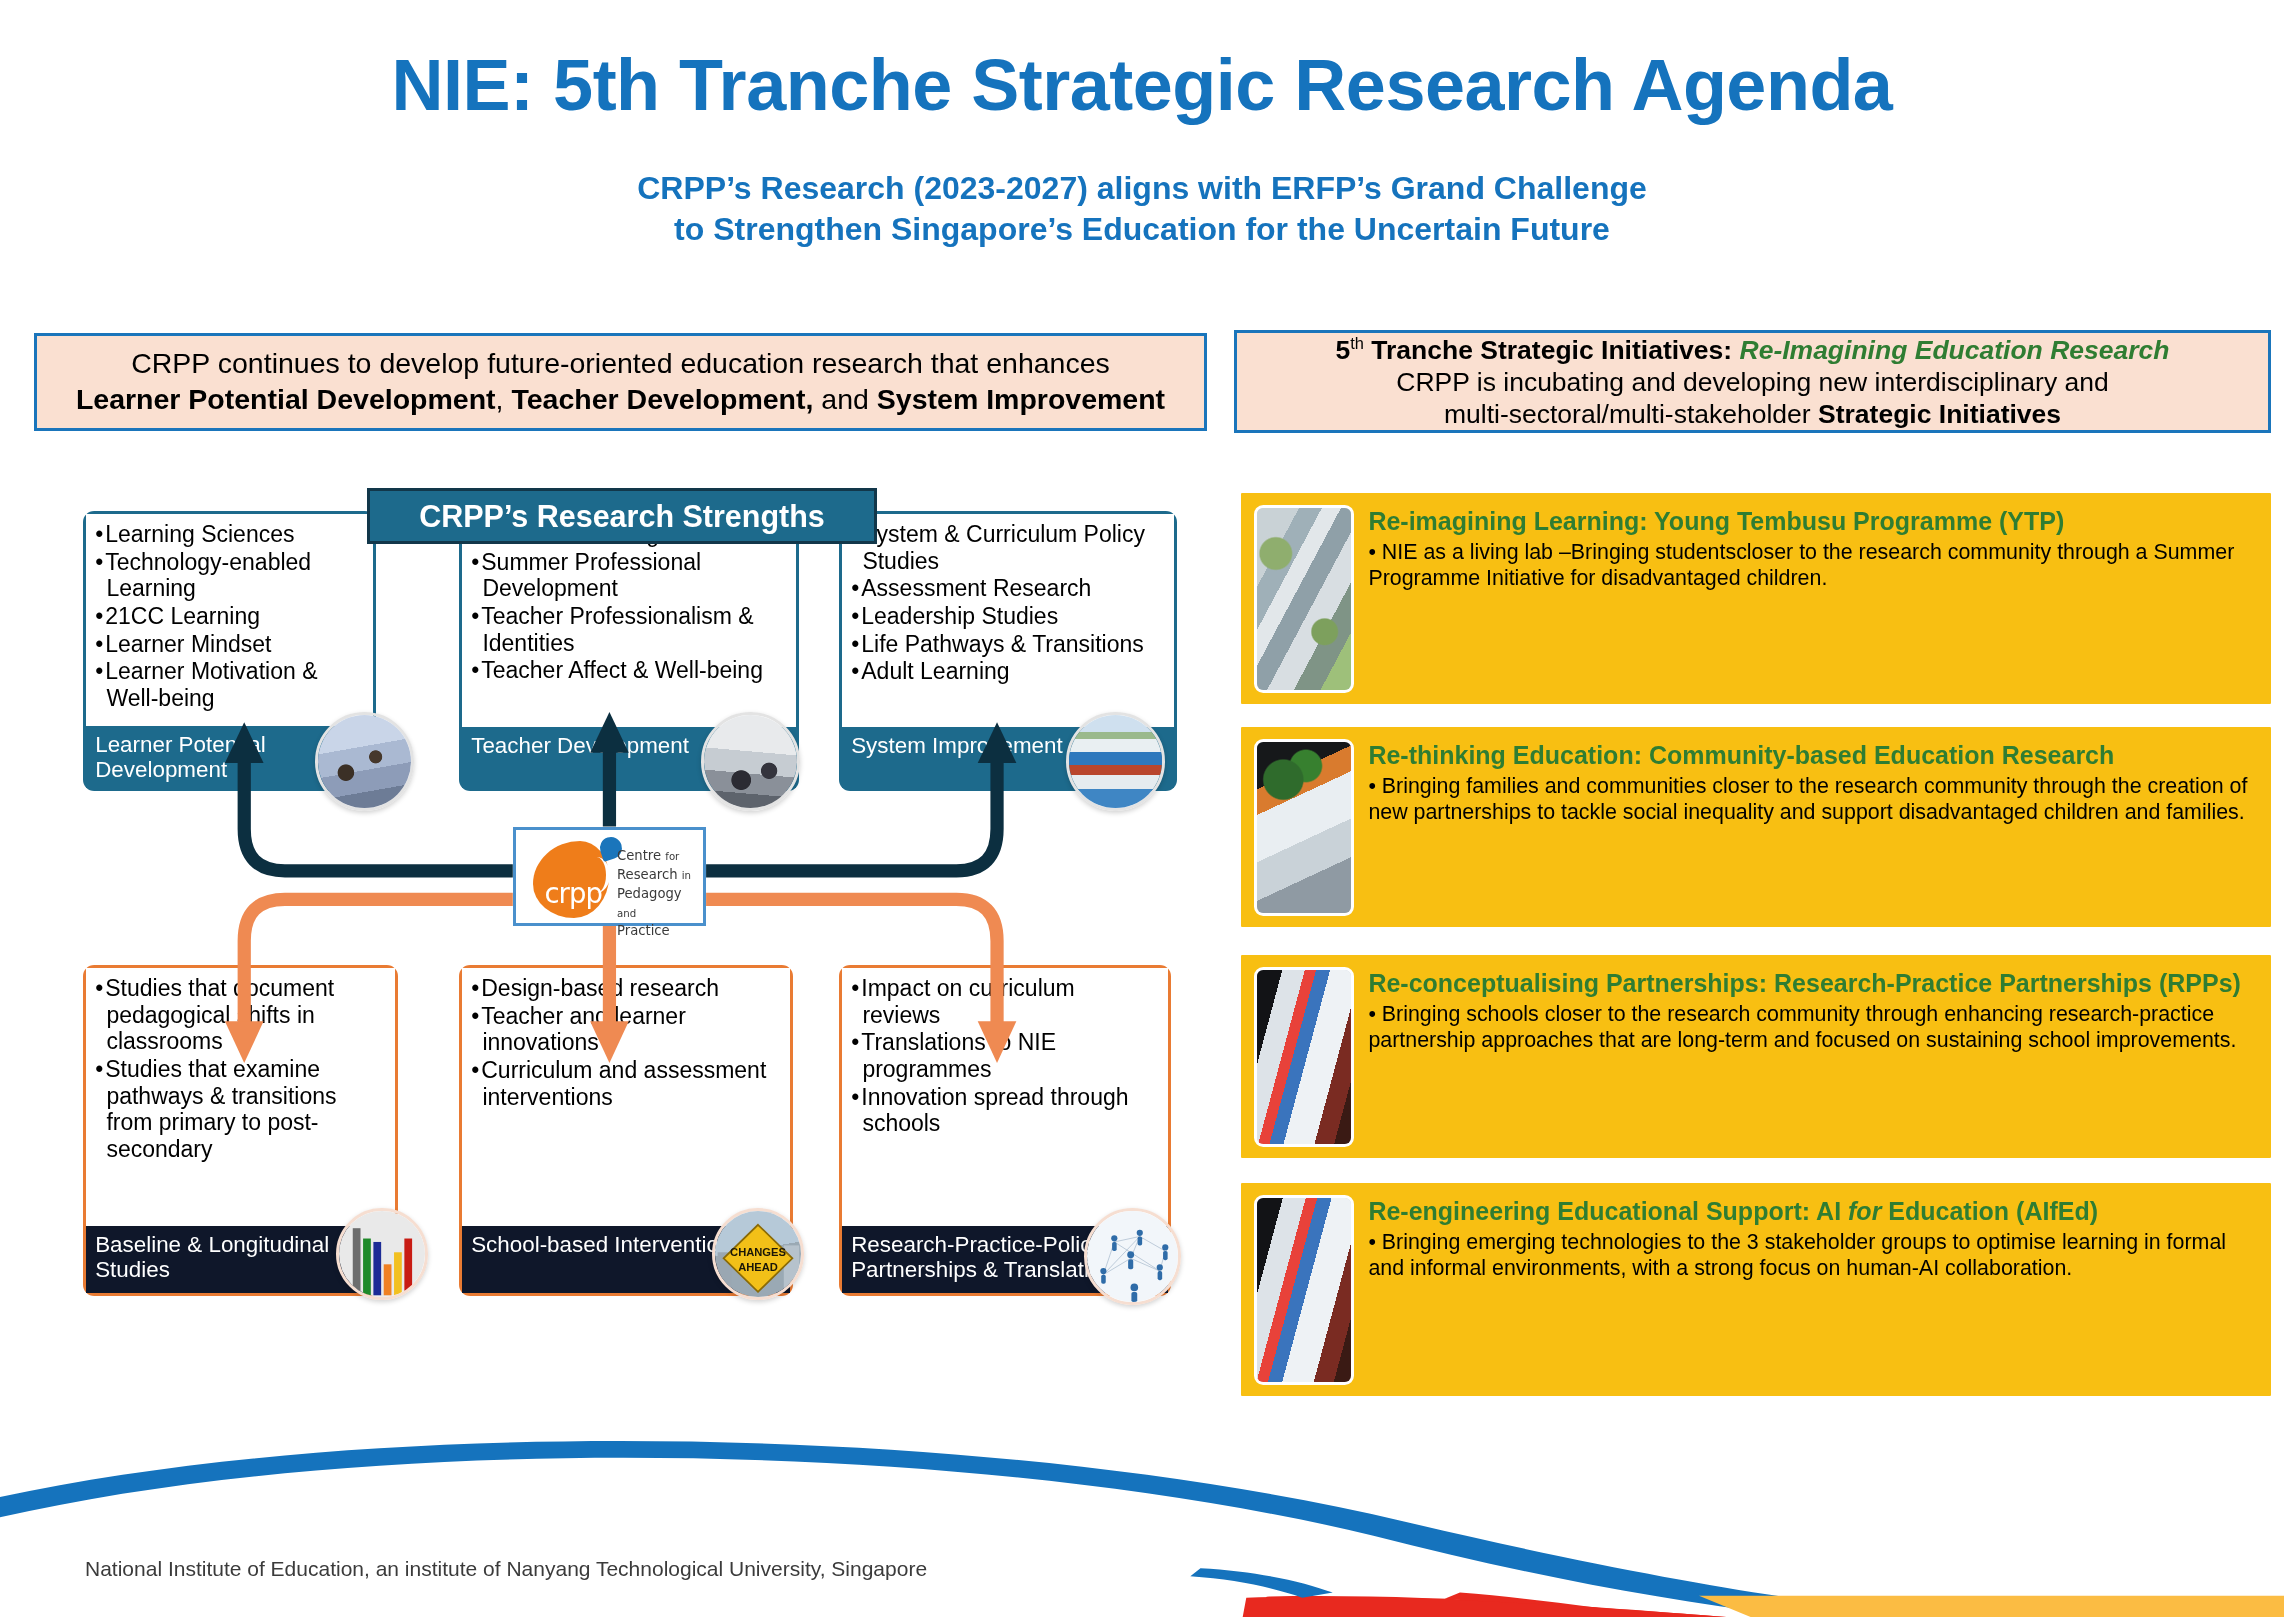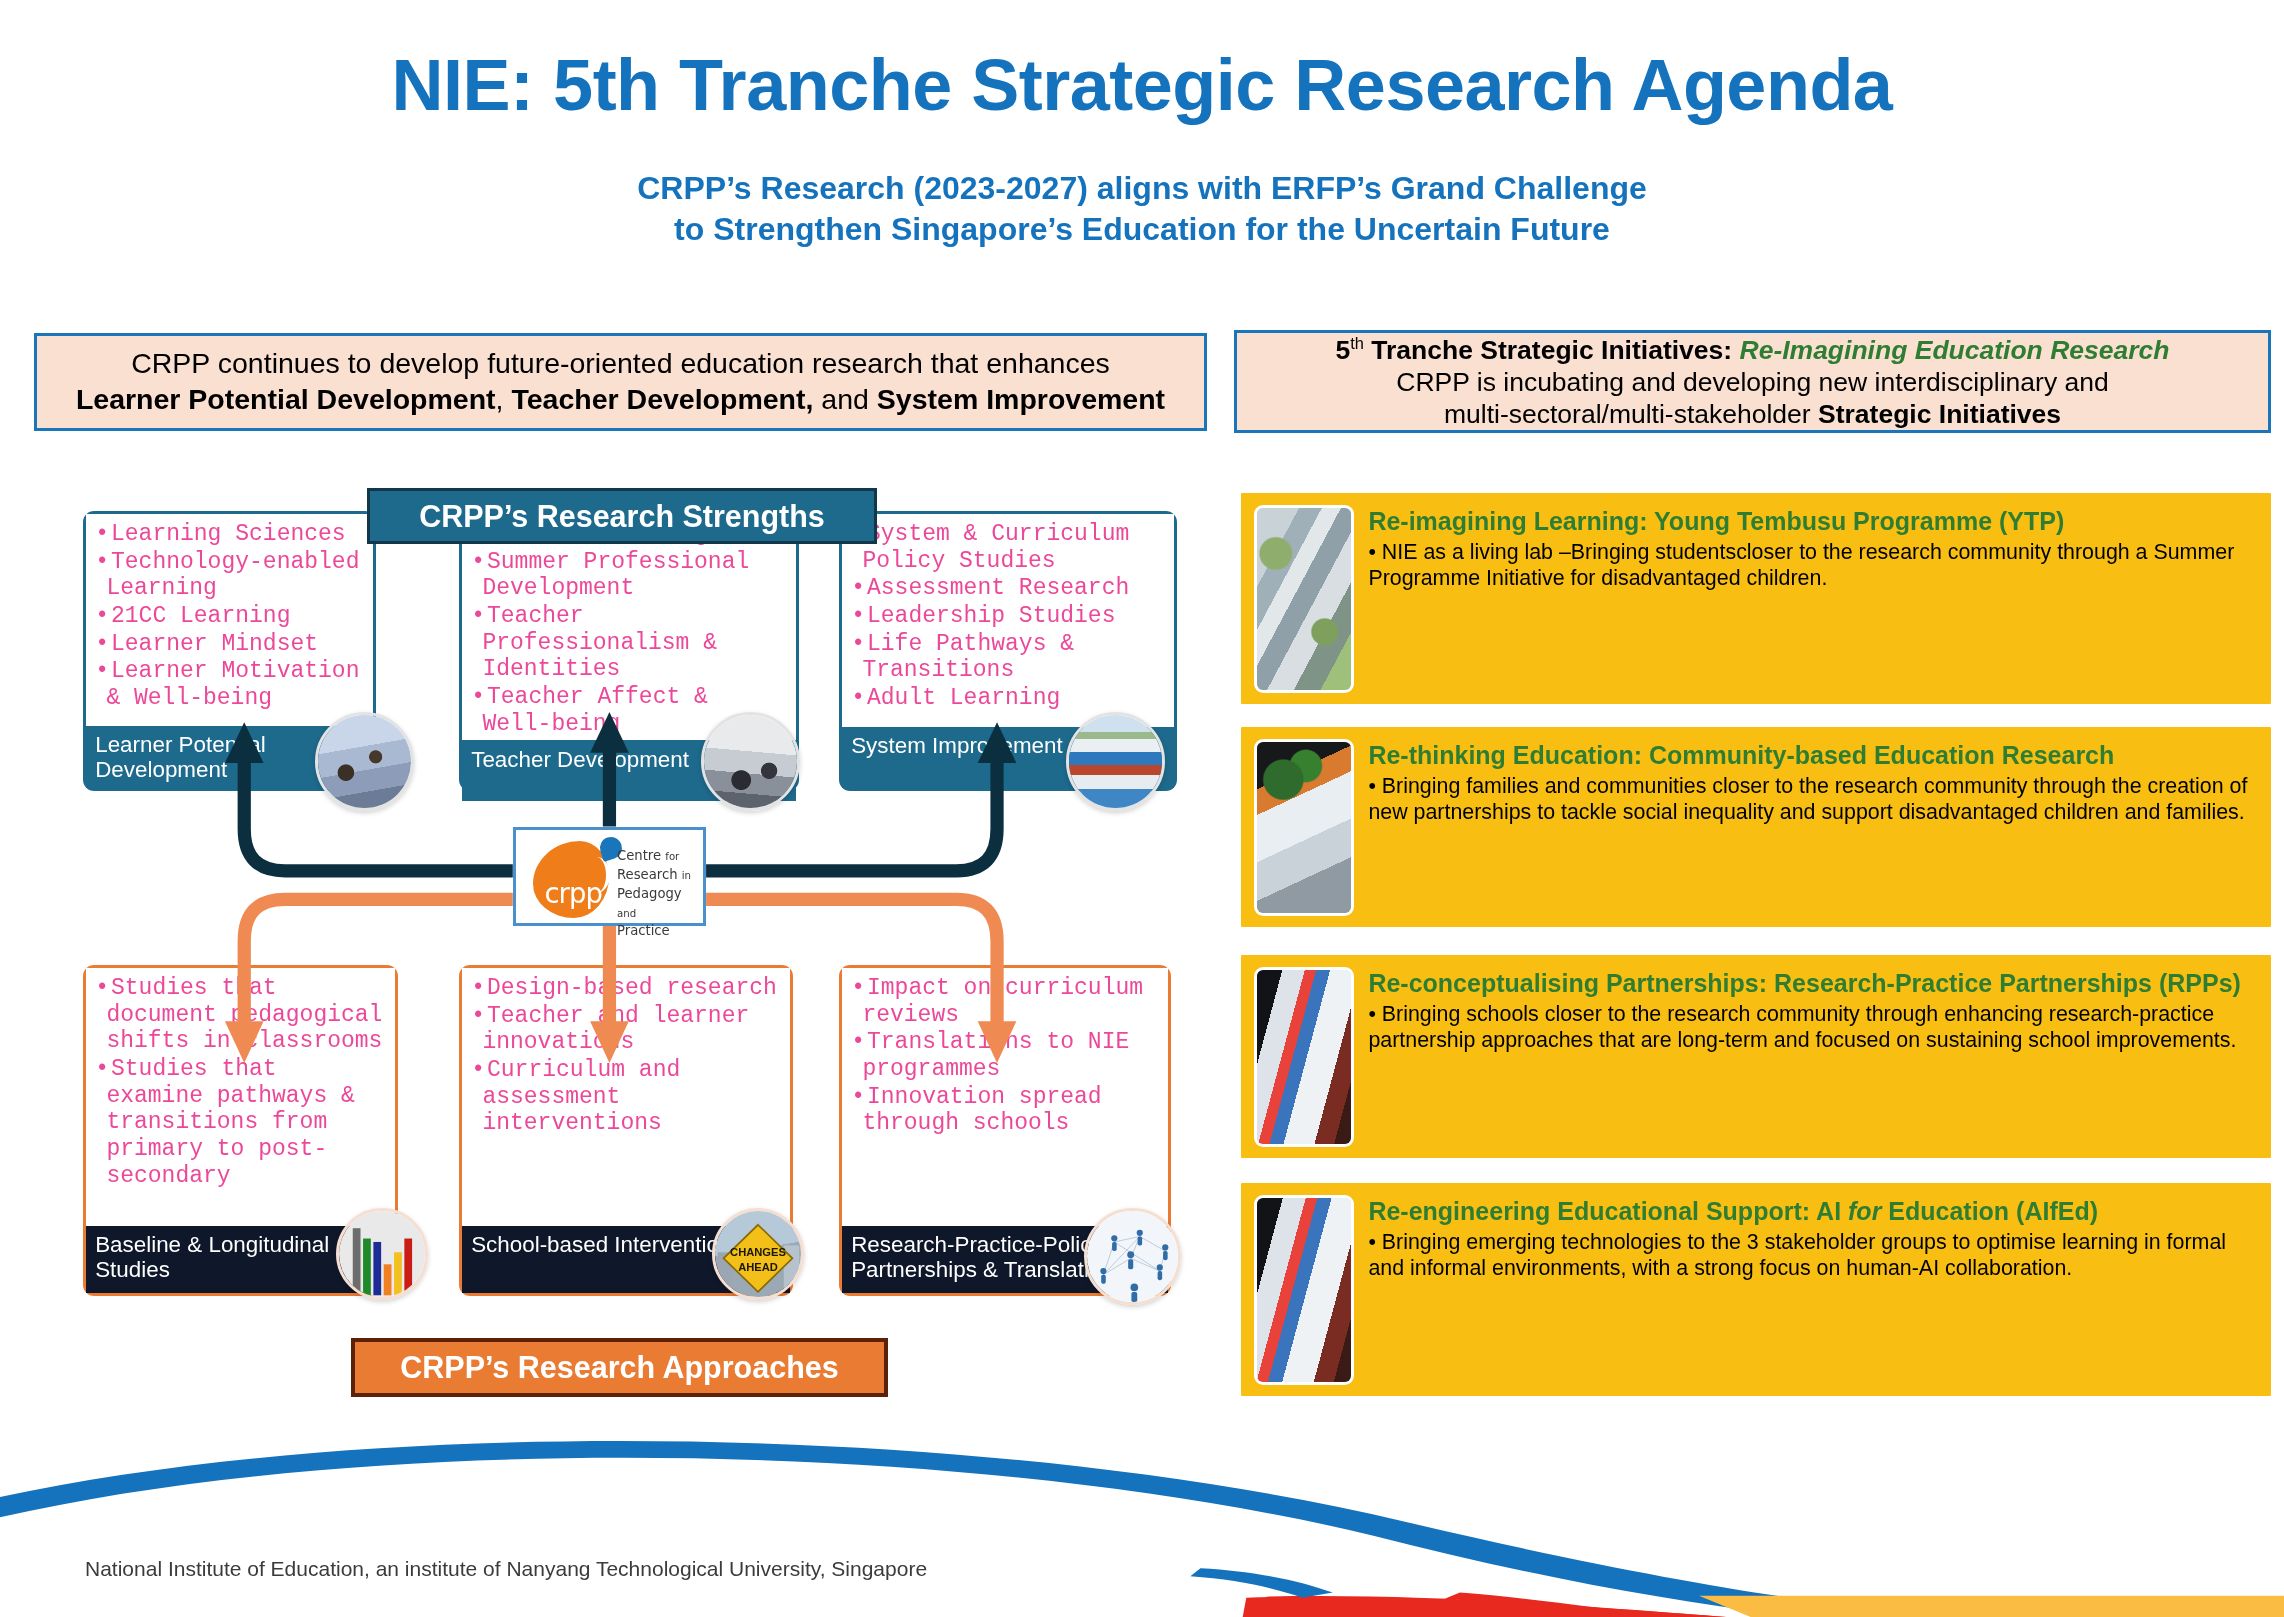--- a/index.html
+++ b/index.html
@@ -78,22 +78,22 @@
   .card .body {
     background: #fff; flex: 1 1 auto;
     padding: 7.1px 9.2px 2px 9.2px;
   }
   .card .foot {
     flex: 0 0 auto; display: flex; align-items: flex-start;
     color: #fff; font-size: 22.4px; line-height: 1.12; padding: 6.1px 8.1px 6.1px 9.2px;
   }
   .card ul { list-style: none; }
   .card li {
-    font-size: 23px; line-height: 1.16; color: #ec4899;
-    text-indent: -11.2px; padding-left: 11.2px; margin-bottom: 1px; font-family: Liberation Mono, monospace;
+    font-size: 23px; line-height: 1.16; color: #000000;
+    text-indent: -11.2px; padding-left: 11.2px; margin-bottom: 1px;
   }
   .card li::before { content: "\2022"; margin-right: 2px; }
 
   
   .s-card { border: 3.6px solid #1d6a8c; border-radius: 11.2px; }
   .s-card .foot { background: #1d6a8c; }
   
   .a-card { border: 3.6px solid #e97b33; border-radius: 11.2px; }
   .a-card .foot { background: #0f172a; }
 
@@ -254,21 +254,20 @@
       <path d="M1388 1768 L1880 1768 Q1960 1768 1960 1850 L1960 2010"></path>
     </g>
     <g fill="#ef8a52" stroke="none">
       <polygon points="1198,2090 1160,2008 1236,2008"></polygon>
       <polygon points="480,2090 442,2008 518,2008"></polygon>
       <polygon points="1960,2090 1922,2008 1998,2008"></polygon>
     </g>
   </svg>
 
   <div class="chip-strengths">CRPP’s Research Strengths</div>
-  <div class="chip-approaches">CRPP’s Research Approaches</div>
 
   <div class="card s-card" id="card-lpd">
     <div class="body">
       <ul>
         <li>Learning Sciences</li>
         <li>Technology-enabled Learning</li>
         <li>21CC Learning</li>
         <li>Learner Mindset</li>
         <li>Learner Motivation &amp; Well-being</li>
       </ul>

